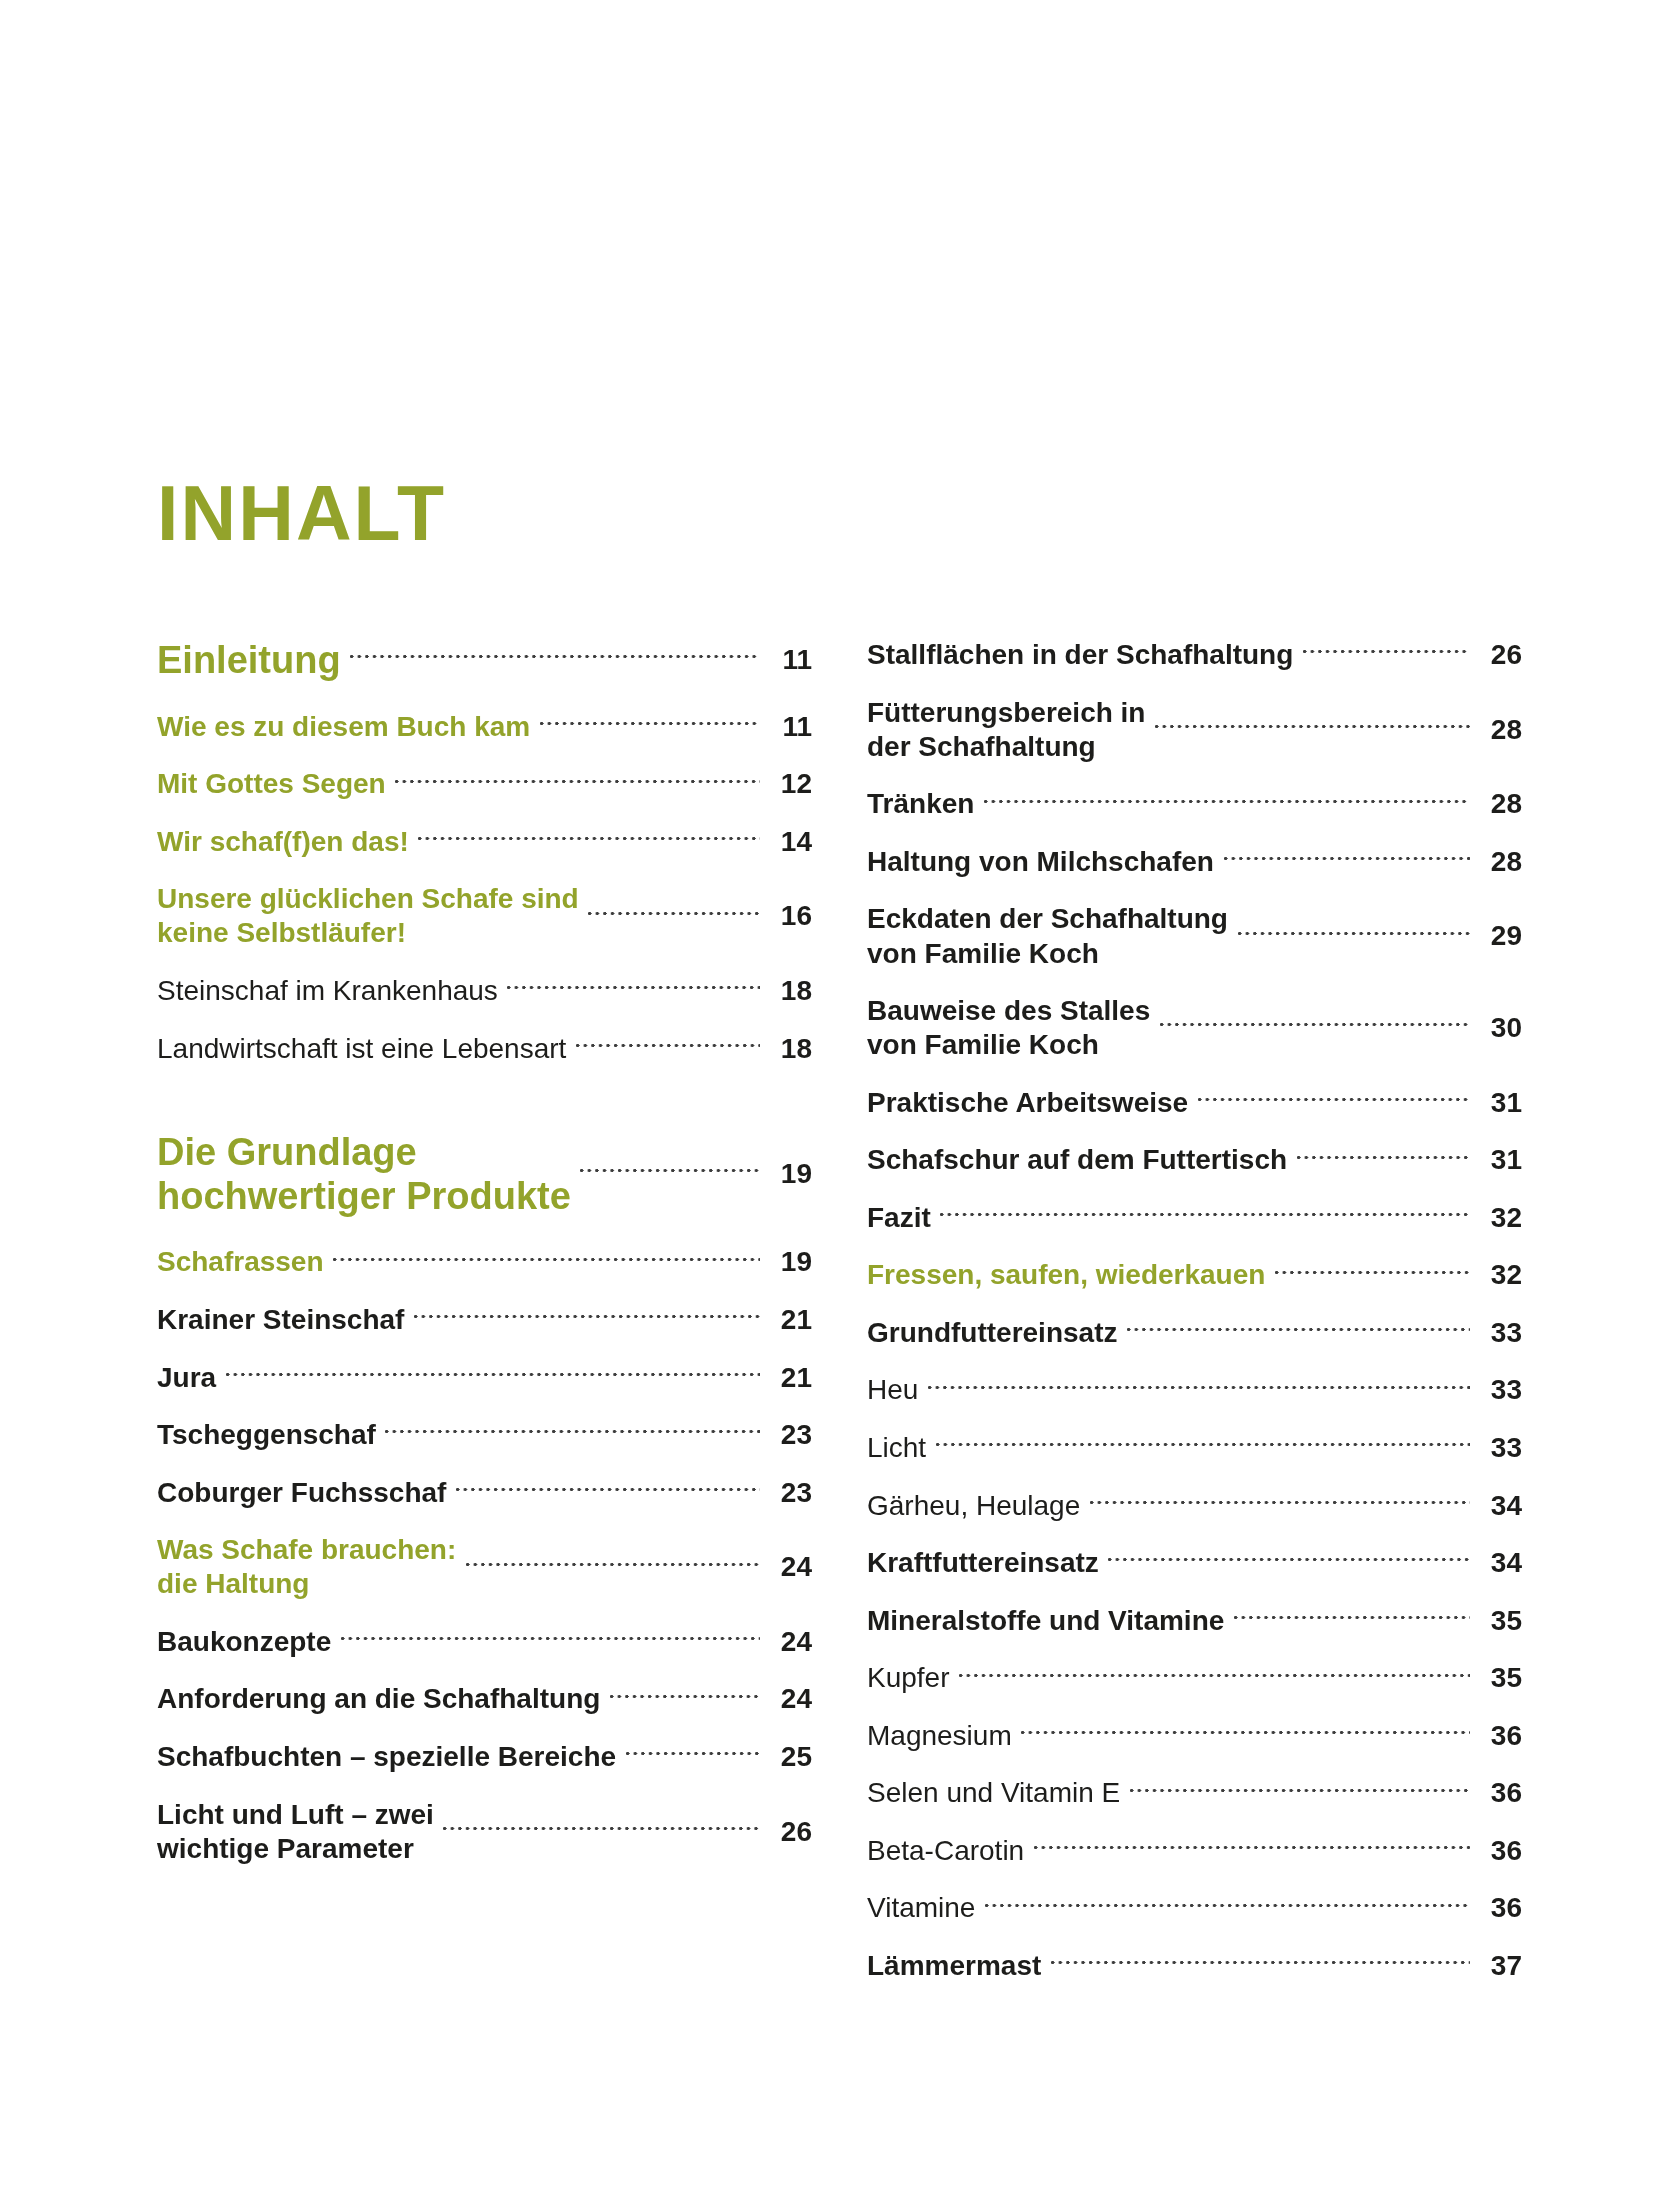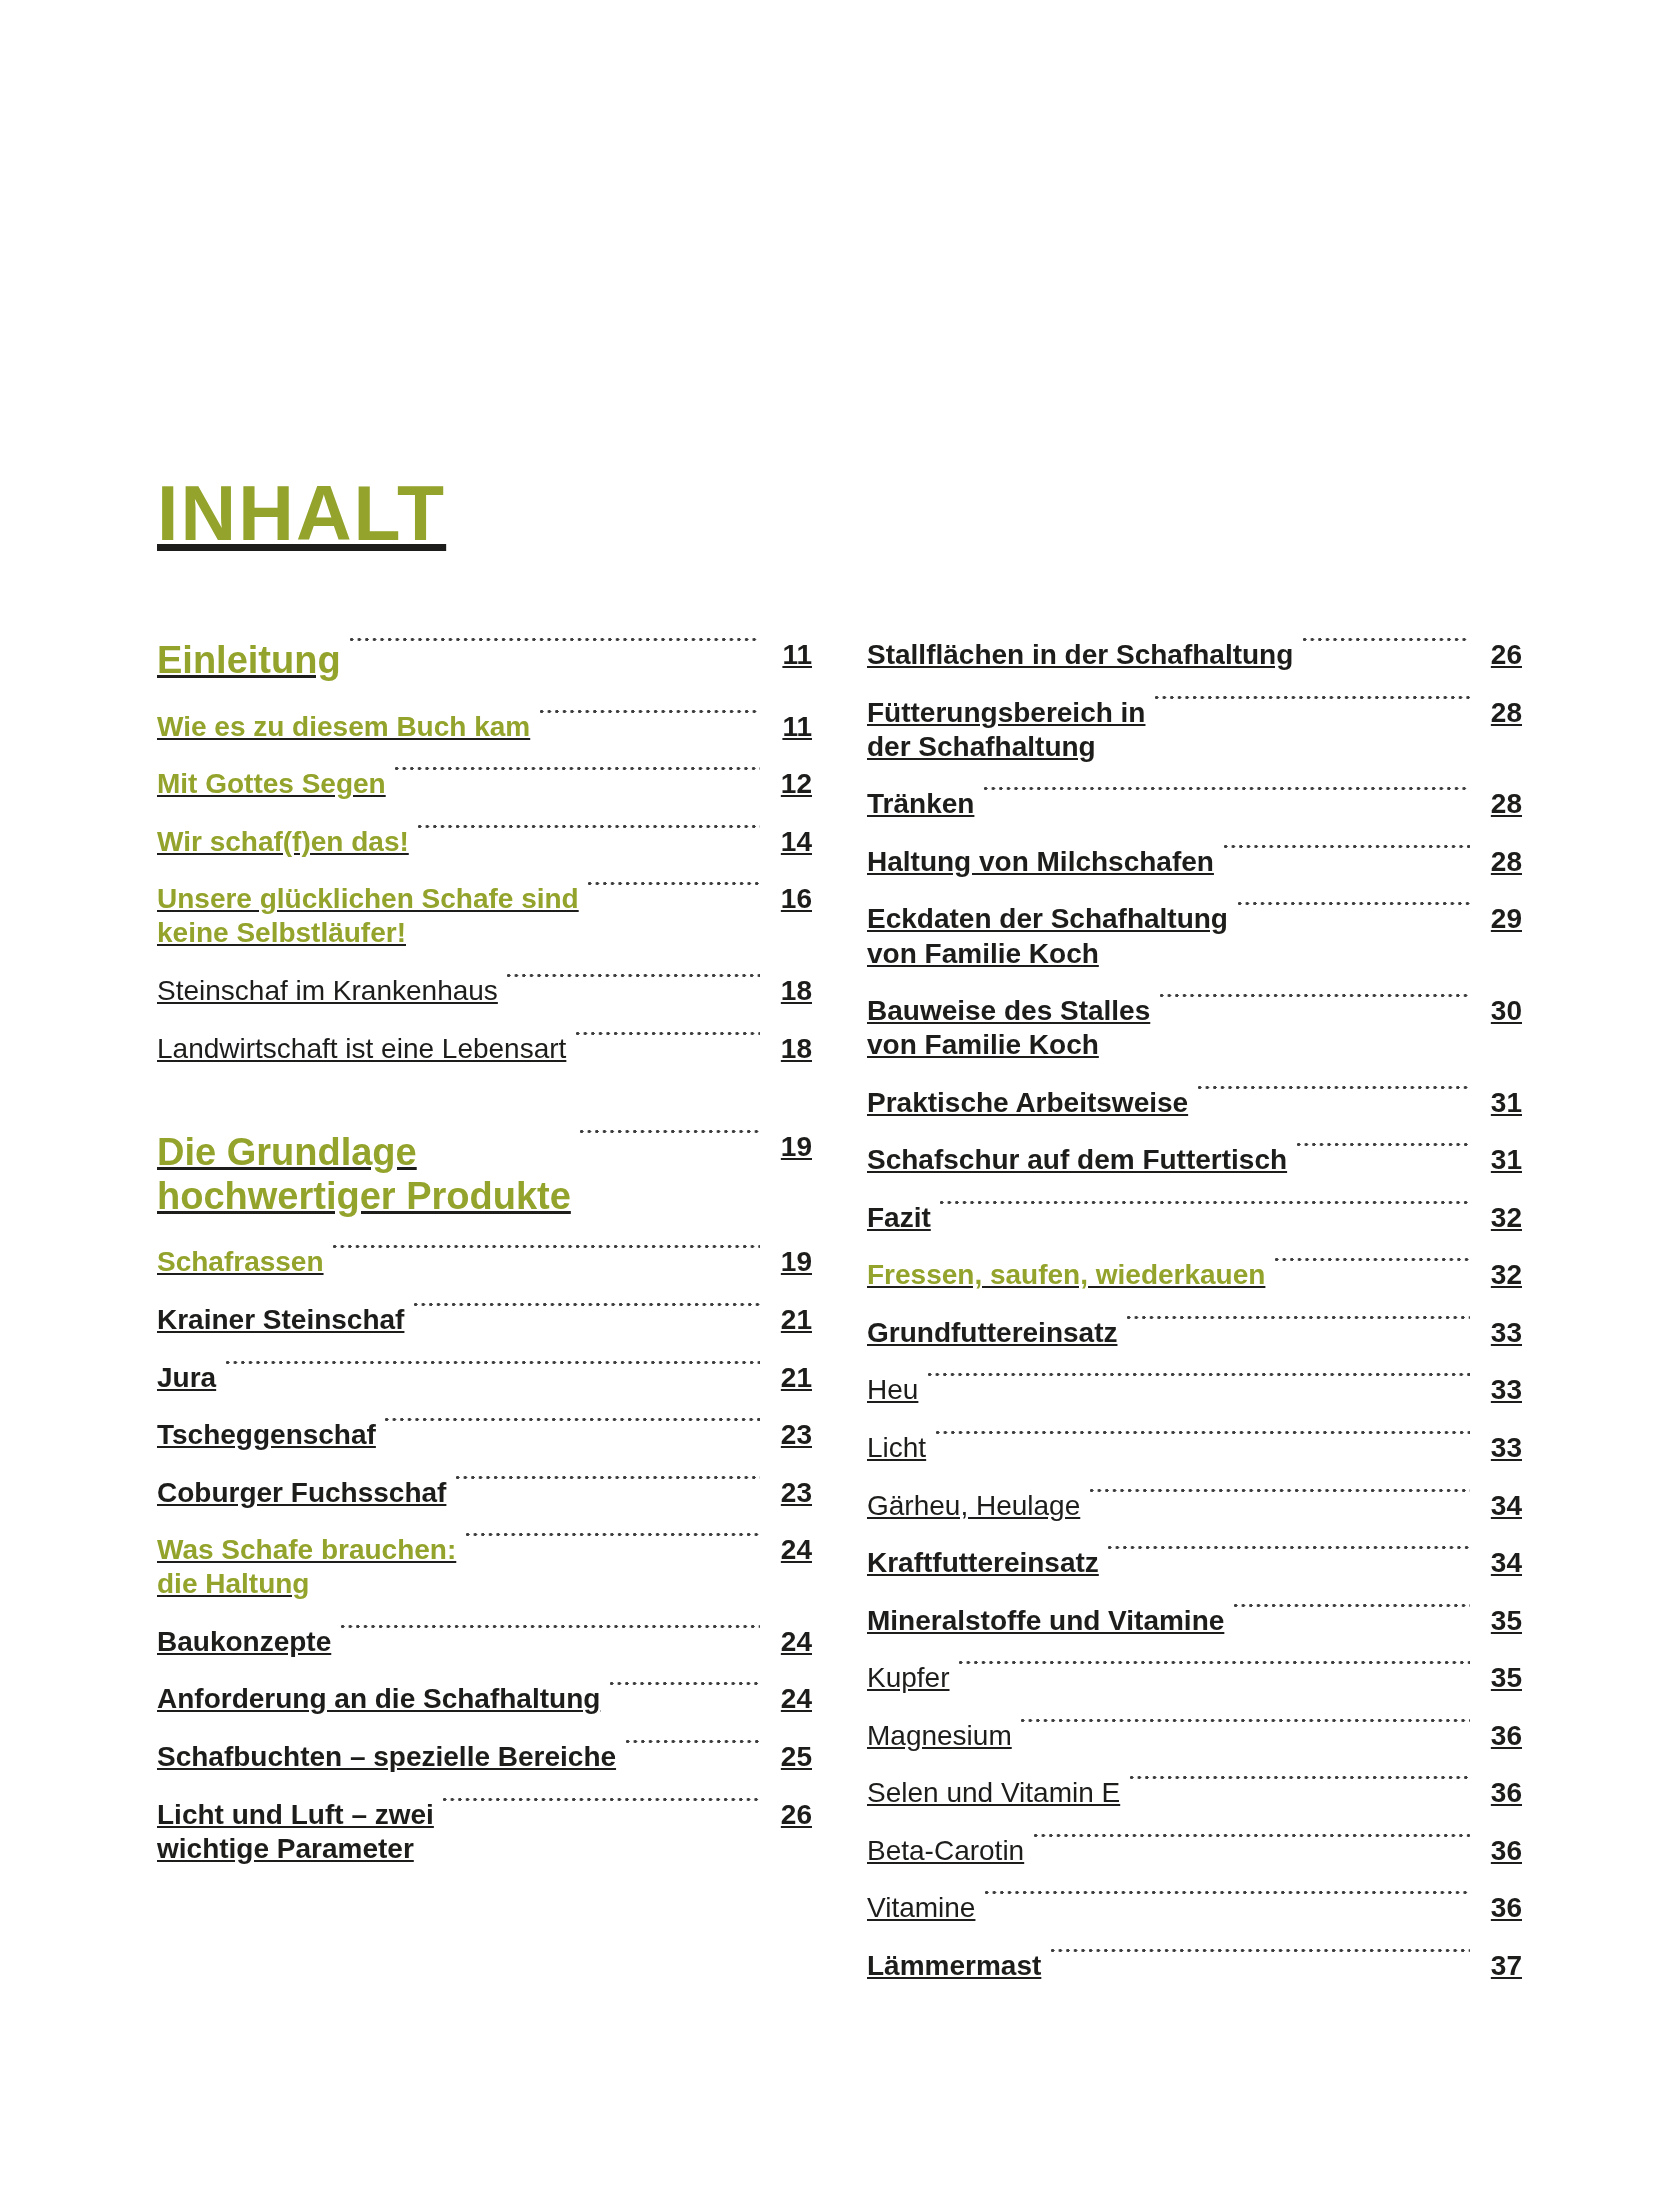--- a/index.html
+++ b/index.html
@@ -8,38 +8,37 @@
   body {
     width: 1654px; height: 2205px;
     font-family: "Liberation Sans", "DejaVu Sans", sans-serif;
     color: var(--ink);
     overflow: hidden;
   }
   .page {
     width: 1654px; height: 1777px;
     padding: 469px 132px 0 157px;
     background: #ffffff;
-    text-decoration: underline;
   }
   .title {
     font-size: 77px;
     font-weight: 700;
     letter-spacing: 2.1px;
     color: var(--green);
     margin-bottom: 80px;
   }
   .columns {
     display: flex;
     gap: 55px;
   }
   .col { flex: 1 1 0; min-width: 0; }
 
   .entry {
     display: flex;
-    align-items: flex-start;
+    align-items: center;
     margin-bottom: 23.4px;
     font-size: 28px;
     line-height: 1.22;
   }
   .col > .entry:first-child { margin-top: 0 !important; }
 
   .label { white-space: pre-line; }
 
   .style-h1 { margin-top: 64px; margin-bottom: 27.6px; }
   .style-h1 .label {

